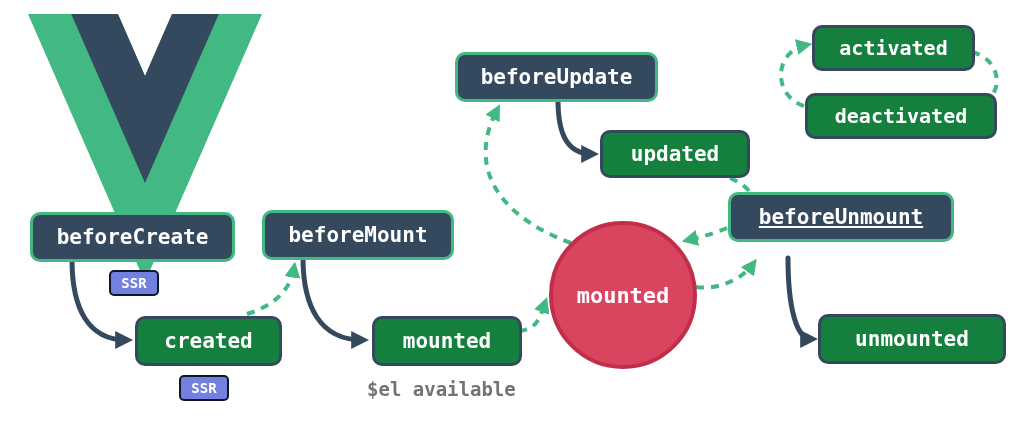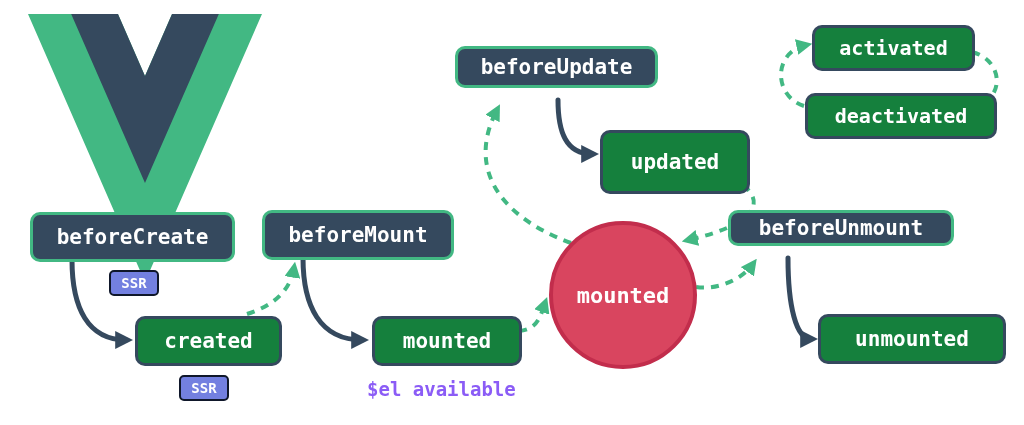--- a/index.html
+++ b/index.html
@@ -20,29 +20,29 @@
     position:absolute; z-index:2; left:549px; top:221px; width:148px; height:148px;
     border-radius:50%; background:#d9455f; border:4px solid #c22d4c; box-sizing:border-box;
     display:flex; align-items:center; justify-content:center;
     color:#ffffff; font-weight:bold; font-size:22px;
   }
   .badge {
     position:absolute; z-index:3; background:#7380e0; border:2px solid #0f172a;
     color:#ffffff; font-size:14px; font-weight:bold; border-radius:5px;
     display:flex; align-items:center; justify-content:center; box-sizing:border-box;
   }
-  .note { position:absolute; z-index:2; color:#8b5cf6; font-size:19px; font-weight:bold; }
+  .note { position:absolute; z-index:2; color:#737373; font-size:19px; font-weight:bold; }
 
   #n-before-create  { left:30px;  top:212px; width:205px; height:50px; }
   #n-created        { left:135px; top:316px; width:147px; height:50px; }
   #n-before-mount   { left:262px; top:210px; width:192px; height:50px; }
   #n-mounted-box    { left:372px; top:316px; width:150px; height:50px; }
-  #n-before-update  { left:455px; top:46px;  width:203px; height:42px;text-align:center; }
-  #n-updated        { left:600px; top:130px; width:150px; height:64px; }
-  #n-before-unmount { left:728px; top:210px; width:226px; height:36px; }
+  #n-before-update  { left:455px; top:52px;  width:203px; height:50px;text-align:center; }
+  #n-updated        { left:600px; top:130px; width:150px; height:48px; }
+  #n-before-unmount { left:728px; top:192px; width:226px; height:50px;text-decoration:underline; }
   #n-unmounted      { left:818px; top:314px; width:188px; height:50px; }
   #n-activated      { left:812px; top:25px;  width:163px; height:46px; font-size:20px; }
   #n-deactivated    { left:805px; top:93px;  width:192px; height:46px; font-size:20px; }
   #badge-ssr-1 { left:109px; top:270px; width:50px; height:26px; }
   #badge-ssr-2 { left:179px; top:375px; width:50px; height:26px; }
   #note-el { left:367px; top:378px; }
 </style>
 </head>
 <body>
 

